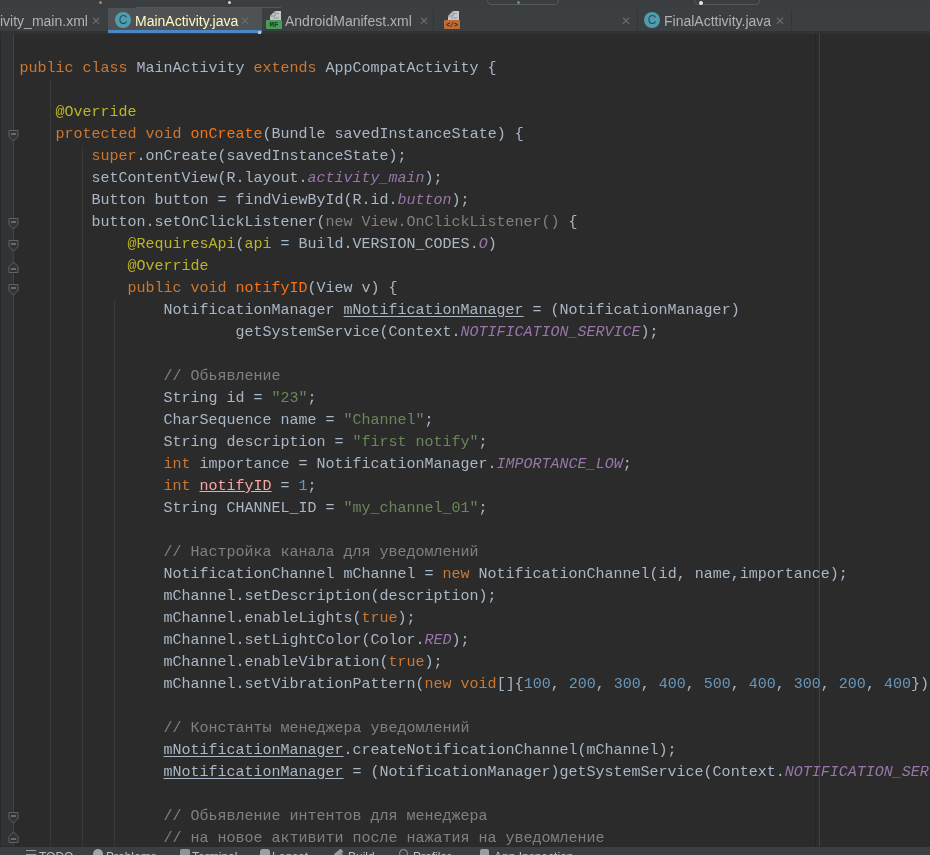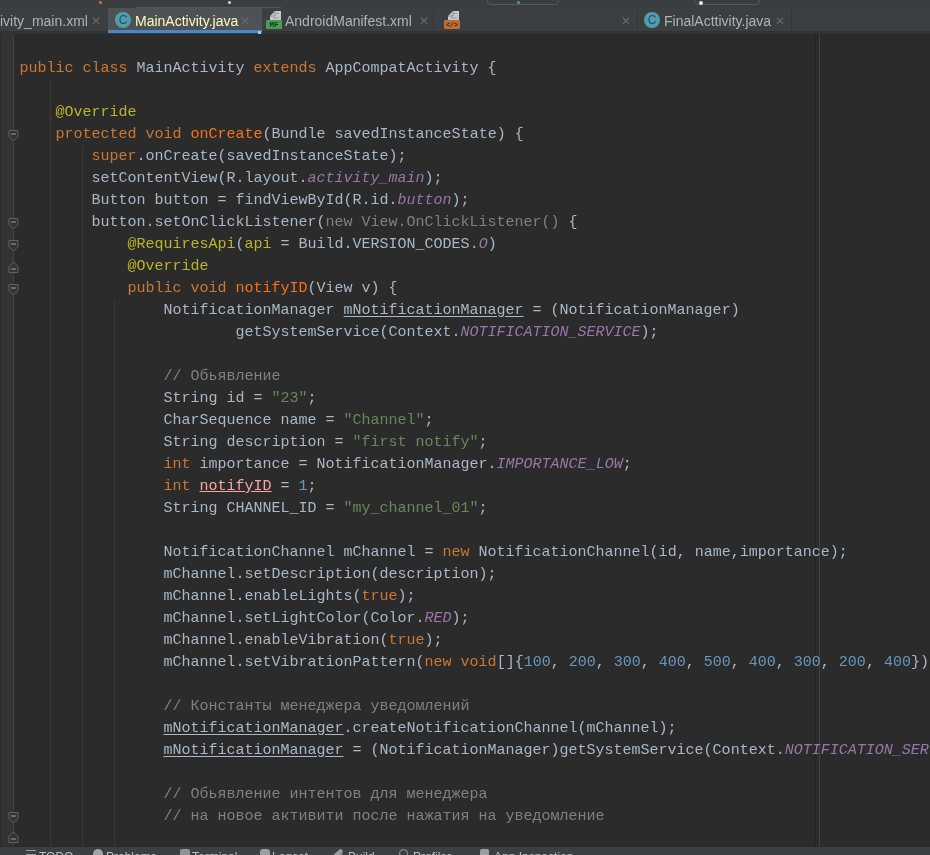--- a/index.html
+++ b/index.html
@@ -121,20 +121,21 @@
                         getSystemService(Context.<span class="i">NOTIFICATION_SERVICE</span>);
 
                 <span class="c">// Обьявление</span>
                 String id = <span class="s">"23"</span>;
                 CharSequence name = <span class="s">"Channel"</span>;
                 String description = <span class="s">"first notify"</span>;
                 <span class="k">int</span> importance = NotificationManager.<span class="i">IMPORTANCE_LOW</span>;
                 <span class="k">int</span> <span class="g">notifyID</span> = <span class="n">1</span>;
                 String CHANNEL_ID = <span class="s">"my_channel_01"</span>;
 
+                <span class="c">// Настройка канала для уведомлений</span>
                 NotificationChannel mChannel = <span class="k">new</span> NotificationChannel(id, name,importance);
                 mChannel.setDescription(description);
                 mChannel.enableLights(<span class="k">true</span>);
                 mChannel.setLightColor(Color.<span class="i">RED</span>);
                 mChannel.enableVibration(<span class="k">true</span>);
                 mChannel.setVibrationPattern(<span class="k">new</span> <span class="k">void</span>[]{<span class="n">100</span>, <span class="n">200</span>, <span class="n">300</span>, <span class="n">400</span>, <span class="n">500</span>, <span class="n">400</span>, <span class="n">300</span>, <span class="n">200</span>, <span class="n">400</span>});
 
                 <span class="c">// Константы менеджера уведомлений</span>
                 <span class="pu">mNotificationManager</span>.createNotificationChannel(mChannel);
                 <span class="pu">mNotificationManager</span> = (NotificationManager)getSystemService(Context.<span class="i">NOTIFICATION_SERVICE</span>);

